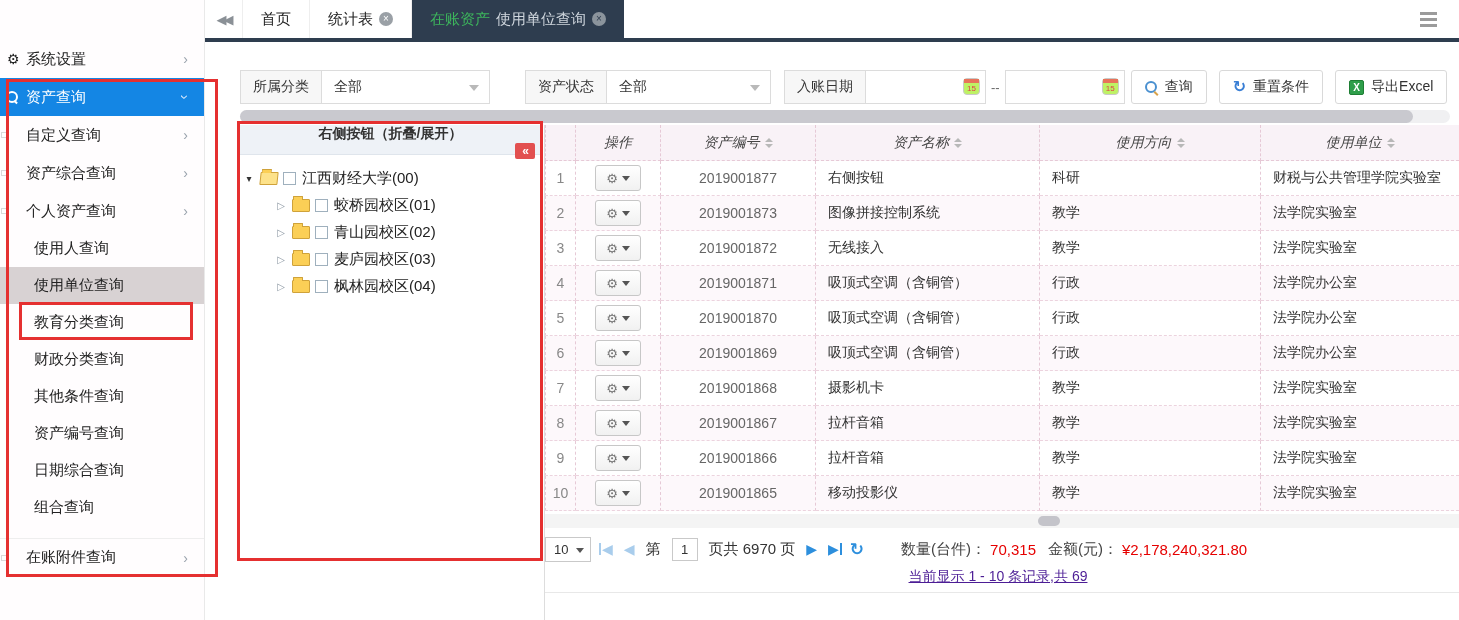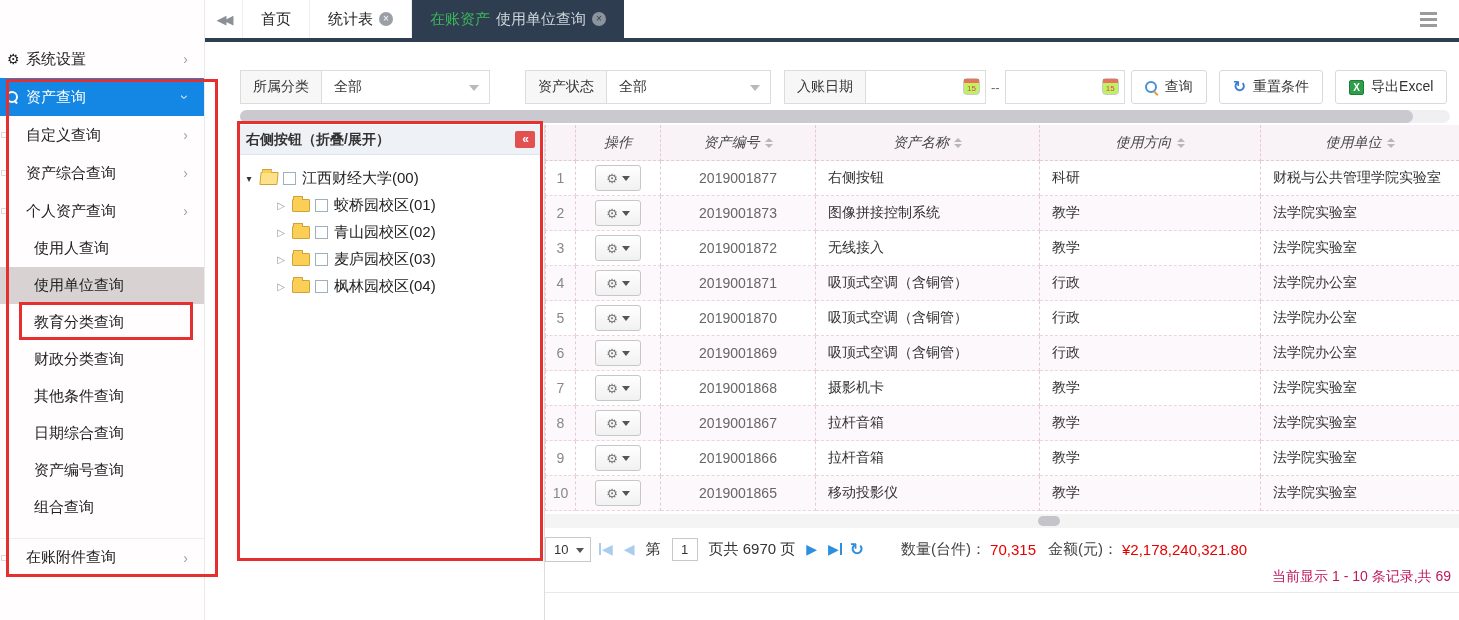--- a/index.html
+++ b/index.html
@@ -82,21 +82,21 @@
   .btn-excel { width:15px; height:15px; border:1px solid #1e7e34; border-radius:2px; background:#2e9e4a;
     color:#fff; font-size:10px; font-weight:bold; line-height:14px; text-align:center; }
 
   
   #filter-scroll-track { position:absolute; left:35px; top:64px; width:1210px; height:13px; background:#f0f0f2; border-radius:7px; }
   #filter-scroll-thumb { position:absolute; left:0; top:0; width:1173px; height:13px; background:#c9c9cf; border-radius:7px; }
 
   
   #treepanel { position:absolute; left:33px; top:79px; width:305px; height:438px; background:#fff; }
   #tree-header { height:30px; background:#eef2f7; border-bottom:1px solid #dfe5ec;
-    display:flex; align-items:center; padding:0 8px; font-size:14px; font-weight:bold; color:#333; }
+    display:flex; align-items:center; padding:0 8px; font-size:14px; font-weight:bold; color:#333;flex-direction:column; }
   #tree-collapse-btn { margin-left:auto; width:20px; height:17px; background:#e25050; color:#fff;
     border-radius:2px; font-size:12px; line-height:16px; text-align:center; cursor:pointer; letter-spacing:-1px; }
   .tree-list { padding:10px 4px; }
   .tree-row { display:flex; align-items:center; height:27px; font-size:15px; color:#222; cursor:pointer; }
   .tree-row.child { padding-left:32px; }
   .caret { width:14px; text-align:center; font-size:10px; color:#333; margin-right:2px; }
   .caret.closed { color:#8f9aa5; }
   .folder { position:relative; width:18px; height:13px; background:#fbcf56;
     border:1px solid #cfa23a; border-radius:1px; margin:0 5px 0 2px; }
   .folder::before { content:""; position:absolute; left:0; top:-4px; width:8px; height:3px;
@@ -150,22 +150,22 @@
   .pg-first::after { content:""; position:absolute; left:-3px; top:1px; bottom:1px; width:2px; background:currentColor; }
   .pg-last::after { content:""; position:absolute; right:-3px; top:1px; bottom:1px; width:2px; background:currentColor; }
   .pg-text { font-size:15px; color:#333; }
   .pg-input { width:26px; height:23px; border:1px solid #c9c9c9; text-align:center; font-size:13px;
     color:#333; display:inline-flex; align-items:center; justify-content:center; background:#fff; }
   .pg-refresh { color:#2d8fdd; font-size:17px; font-weight:bold; }
   #totals { margin-left:26px; font-size:15px; color:#444; display:flex; align-items:center; gap:4px; }
   .red-num { color:#e60000; }
 
   
-  #footer-note { position:absolute; left:340px; top:522px; width:906px; text-align:right;
-    font-size:14px; color:#be185d; }
+  #footer-note { position:absolute; left:340px; top:522px; width:906px; text-align:center;
+    font-size:14px; color:#4c1d95;text-decoration:underline; }
   #footer-line { position:absolute; left:340px; top:546px; width:914px; height:1px; background:#e8e8e8; }
 
   
   .anno { position:absolute; border:3px solid #e53030; z-index:20; background:transparent; }
   #anno-menu { left:6px; top:79px; width:212px; height:498px; }
   #anno-item { left:19px; top:302px; width:174px; height:38px; }
   #anno-tree { left:237px; top:121px; width:306px; height:440px; }
 </style>
 </head>
 <body>
@@ -213,24 +213,24 @@
   <div class="side-sub">
     <span>教育分类查询</span>
   </div>
   <div class="side-sub">
     <span>财政分类查询</span>
   </div>
   <div class="side-sub">
     <span>其他条件查询</span>
   </div>
   <div class="side-sub">
+    <span>资产编号查询</span>
+  </div>
+  <div class="side-sub">
     <span>日期综合查询</span>
-  </div>
-  <div class="side-sub">
-    <span>资产编号查询</span>
   </div>
   <div class="side-sub">
     <span>组合查询</span>
   </div>
 
   <div class="side-item last">
     <span class="rail-dot"></span>
     <span>在账附件查询</span>
     <span class="chev chev-right">›</span>
   </div>

